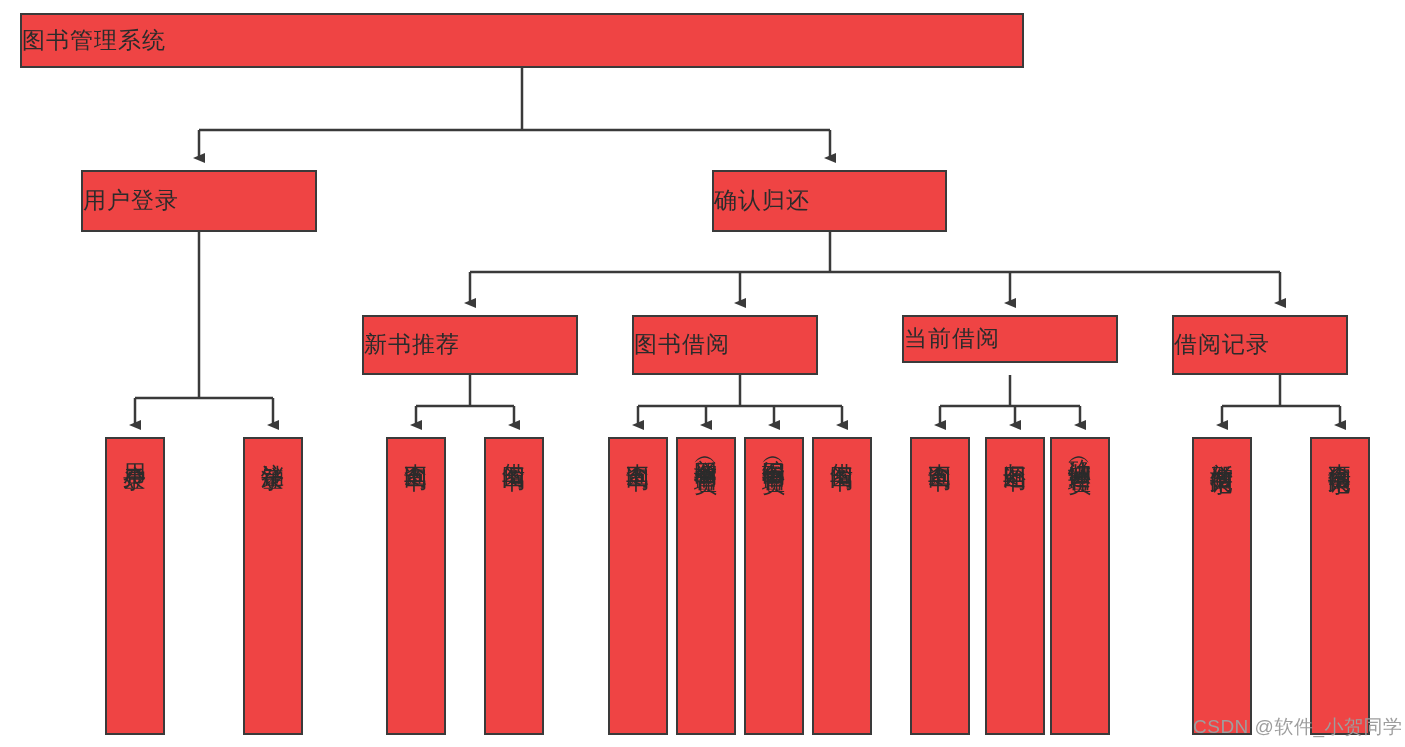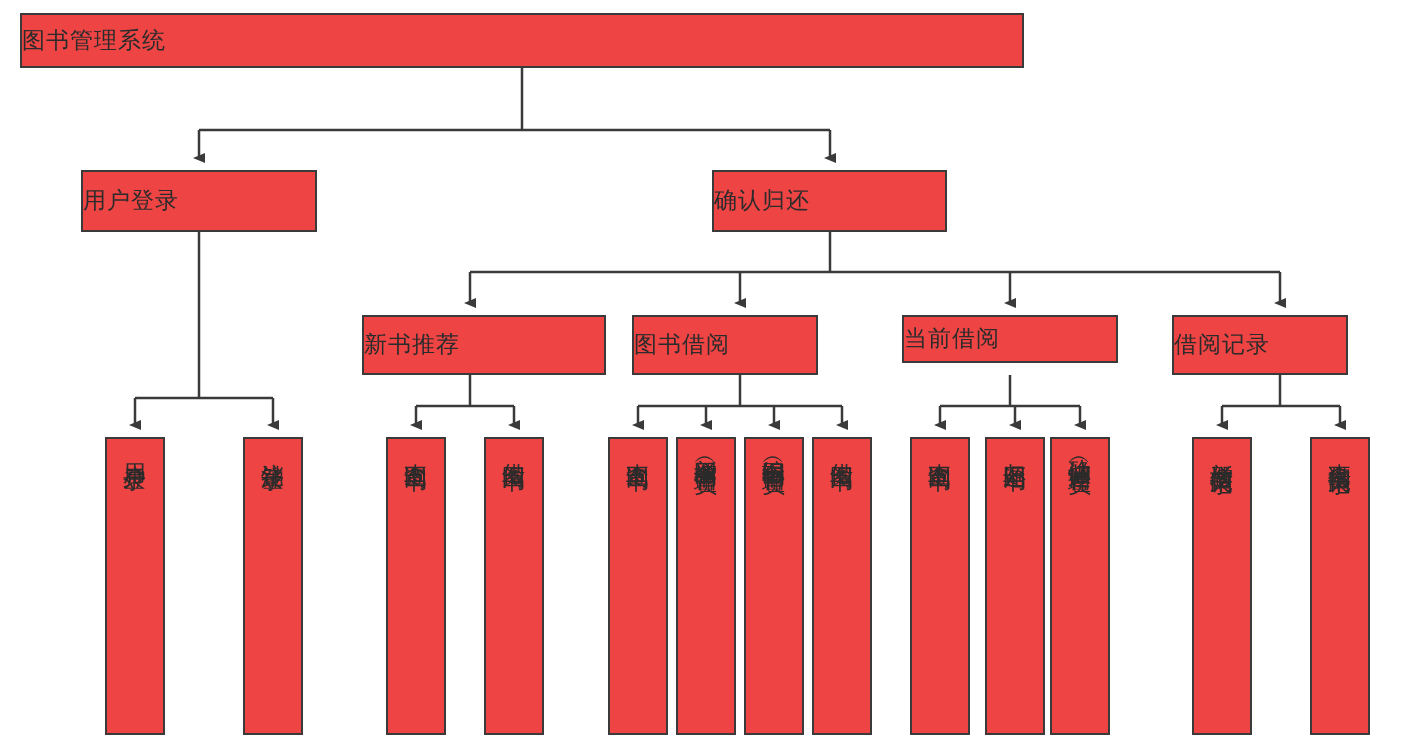--- a/index.html
+++ b/index.html
@@ -117,21 +117,21 @@
   <div id="nodes">
       <div class="node horizontal" style="left: 20px; top: 13px; width: 1004px; height: 55px;">
         <span class="node-label">图书管理系统</span>
       </div>
       <div class="node horizontal" style="left: 81px; top: 170px; width: 236px; height: 62px;">
         <span class="node-label">用户登录</span>
       </div>
       <div class="node horizontal" style="left: 712px; top: 170px; width: 235px; height: 62px;">
         <span class="node-label">确认归还</span>
       </div>
-      <div class="node horizontal" style="left: 362px; top: 315px; width: 244px; height: 60px;">
+      <div class="node horizontal" style="left: 362px; top: 315px; width: 216px; height: 60px;">
         <span class="node-label">新书推荐</span>
       </div>
       <div class="node horizontal" style="left: 632px; top: 315px; width: 186px; height: 60px;">
         <span class="node-label">图书借阅</span>
       </div>
       <div class="node horizontal" style="left: 902px; top: 315px; width: 216px; height: 48px;">
         <span class="node-label">当前借阅</span>
       </div>
       <div class="node horizontal" style="left: 1172px; top: 315px; width: 176px; height: 60px;">
         <span class="node-label">借阅记录</span>
@@ -170,14 +170,15 @@
         <span class="node-label">确认归还（管理员）</span>
       </div>
       <div class="node vertical" style="left: 1192px; top: 437px; width: 60px; height: 298px;">
         <span class="node-label">新增借阅记录</span>
       </div>
       <div class="node vertical" style="left: 1310px; top: 437px; width: 60px; height: 298px;">
         <span class="node-label">查询借阅记录</span>
       </div>
     </div>
 
+  <div class="watermark" style="left: 1193px; top: 714px;">CSDN @软件_小贺同学</div>
 
 </div>
 
 </body></html>

